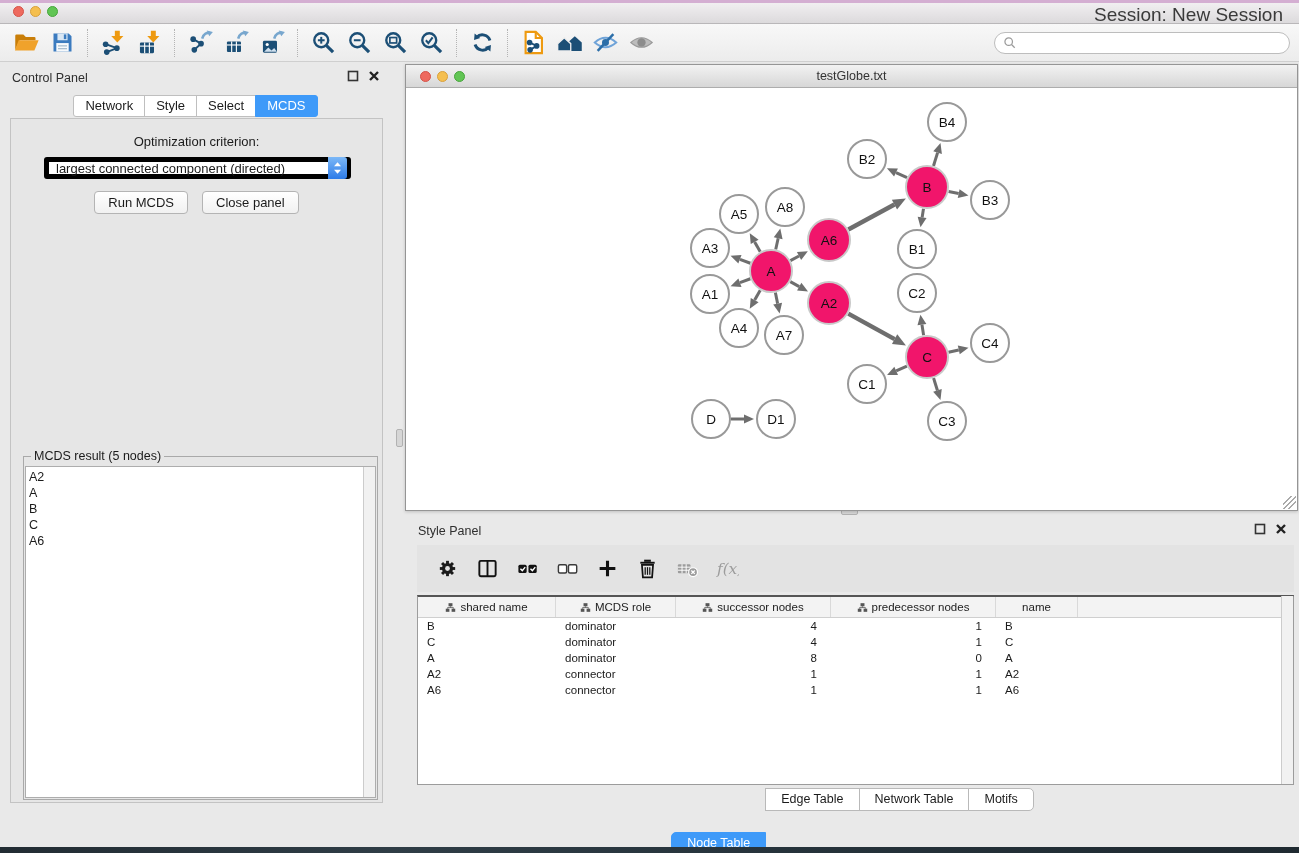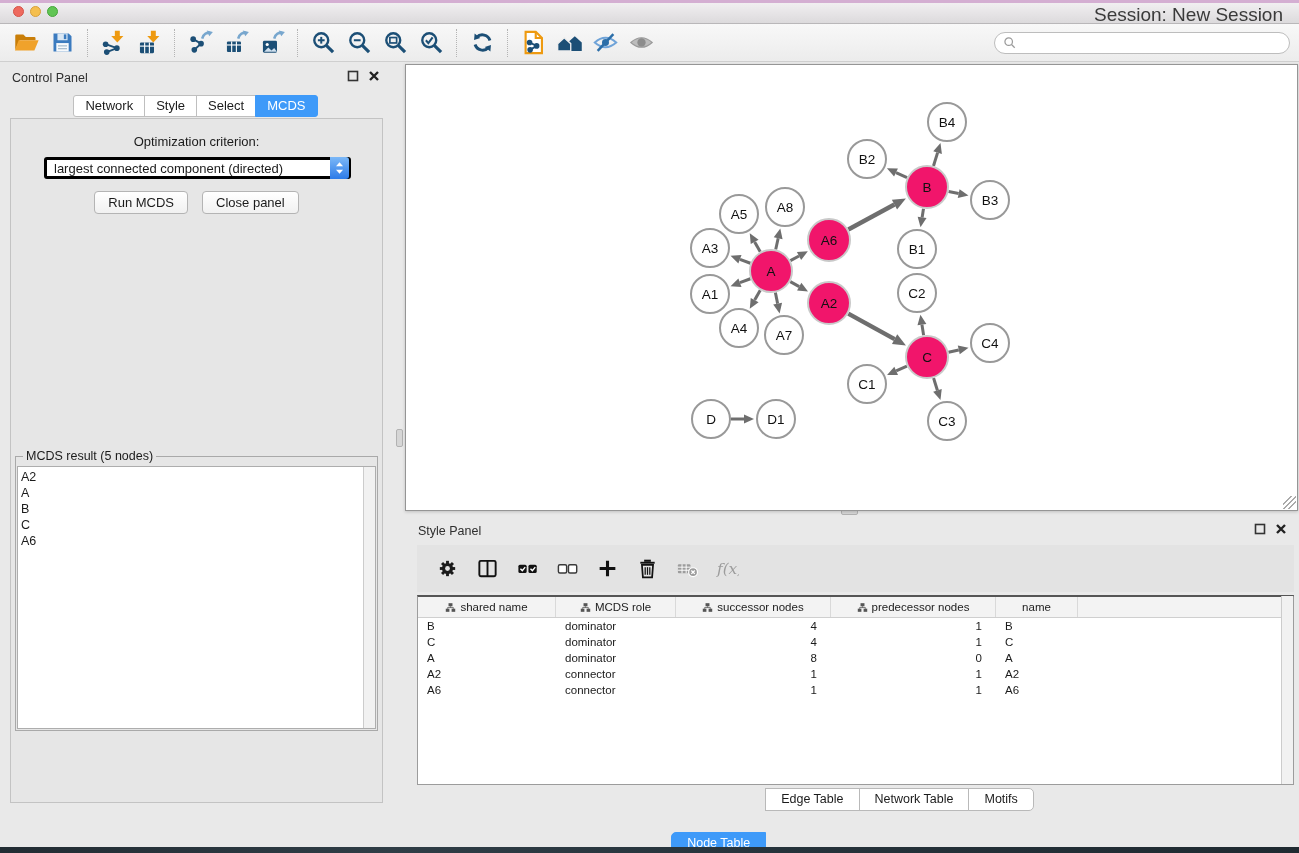--- a/index.html
+++ b/index.html
@@ -39,29 +39,29 @@
   .cp-tabs { position:absolute; left:0; top:33px; width:390px; display:flex; justify-content:center; }
   .cp-tab { height:22px; line-height:20px; padding:0 11px; font-size:13px; background:#fff;
     border:1px solid #bfbfbf; margin-right:-1px; color:#1b1b1b; }
   .cp-tab:first-child { border-radius:3px 0 0 3px; }
   .cp-tab:last-child  { border-radius:0 3px 3px 0; }
   .cp-tab.active { background:#3e9af9; border-color:#3e9af9; color:#fff; }
   .cp-content { position:absolute; left:10px; top:56px; width:373px; height:685px;
     background:#e6e6e6; border:1px solid #c3c3c3; }
   .opt-label { position:absolute; left:0; right:0; top:15px; text-align:center; font-size:13px; }
   .dropdown { position:absolute; left:33px; top:38px; width:307px; height:22px; background:#fff;
-    border:3px solid #000000; border-radius:3px; display:flex; align-items:center; }
+    border:5px solid #000000; border-radius:3px; display:flex; align-items:center; }
   .dropdown .dd-value { flex:1; font-size:13px; padding-left:7px; white-space:nowrap; overflow:hidden; }
   .dd-stepper { width:19px; height:22px; margin:-1px -1px -1px 0; border-radius:0 3px 3px 0;
     background:linear-gradient(#7cb8f7,#2d7be8); display:flex; align-items:center; justify-content:center; }
   .dd-stepper svg { width:11px; height:14px; }
   .cp-buttons { position:absolute; left:0; right:0; top:72px; display:flex; justify-content:center; gap:14px; }
   .btn { height:23px; padding:0 13px; font-size:13px; background:linear-gradient(#ffffff,#f1f1f1);
     border:1px solid #b4b4b4; border-radius:4px; color:#1b1b1b; }
-  .groupbox { position:absolute; left:4px; right:4px; top:337px; height:275px; border:1px solid #a9a9a9; }
+  .groupbox { position:absolute; left:12px; right:4px; top:337px; height:344px; border:1px solid #a9a9a9; }
   .groupbox-legend { position:absolute; top:-8px; left:7px; padding:0 3px; background:#e6e6e6; font-size:12.5px; }
   .groupbox-inner { position:absolute; left:1px; right:1px; top:9px; bottom:1px; background:#fff;
     border:1px solid #adadad; }
   .mcds-list { position:absolute; left:0; top:0; right:12px; bottom:0; padding:2px 0 0 3px; overflow:hidden; }
   .mcds-list div { font-size:12.5px; line-height:16px; }
   .scroll-track-v { position:absolute; right:0; top:0; bottom:0; width:12px; background:#f1f1f1; border-left:1px solid #cccccc; }
 
   
   .network-window { position:absolute; left:405px; top:64px; width:893px; height:447px;
     border:1px solid #959595; background:#fff; box-shadow:0 1px 3px rgba(0,0,0,.18); }
@@ -332,20 +332,26 @@
         <div class="scroll-track-v"></div>
       </div>
     </div>
   </div>
 </div>
 
 <div class="v-handle"></div>
 <div class="h-handle"></div>
 
 <div class="network-window">
+  <div class="nw-titlebar">
+    <span class="tl red" style="left:14px; top:6px"></span>
+    <span class="tl yellow" style="left:31px; top:6px"></span>
+    <span class="tl green" style="left:48px; top:6px"></span>
+    <div class="title">testGlobe.txt</div>
+  </div>
   <div class="nw-canvas">
     <svg id="graph-svg" width="884" height="420" viewBox="0 0 884 420" style="position:absolute;left:2px;top:2px">
         <line x1="352.230235352432" y1="161.8163567215194" x2="346.6651122146444" y2="151.9034811323354" stroke="#6E6E6E" stroke-width="3"></line>
         <polygon points="341.769764647568,143.1836432784806 350.5890392488791,149.70057472715104 342.74118518040973,154.10638753751977" fill="#6E6E6E"></polygon>
         <line x1="367.7013313337195" y1="159.50819961728223" x2="370.16169987822616" y2="148.26080055668038" stroke="#6E6E6E" stroke-width="3"></line>
         <polygon points="372.2986686662805,138.49180038271777 374.5577499565093,149.22243651130483 365.765649799943,147.29916460205592" fill="#6E6E6E"></polygon>
         <line x1="342.4146596993366" y1="173.23831431286462" x2="331.94231316460133" y2="169.2897246358333" stroke="#6E6E6E" stroke-width="3"></line>
         <polygon points="322.5853403006634,165.76168568713538 333.5299306915154,165.07908684706123 330.35469563768726,173.50036242460536" fill="#6E6E6E"></polygon>
         <line x1="342.4146596993366" y1="188.76168568713538" x2="331.94231316460133" y2="192.7102753641667" stroke="#6E6E6E" stroke-width="3"></line>
         <polygon points="322.5853403006634,196.23831431286462 330.35469563768726,188.49963757539464 333.5299306915154,196.92091315293877" fill="#6E6E6E"></polygon>

